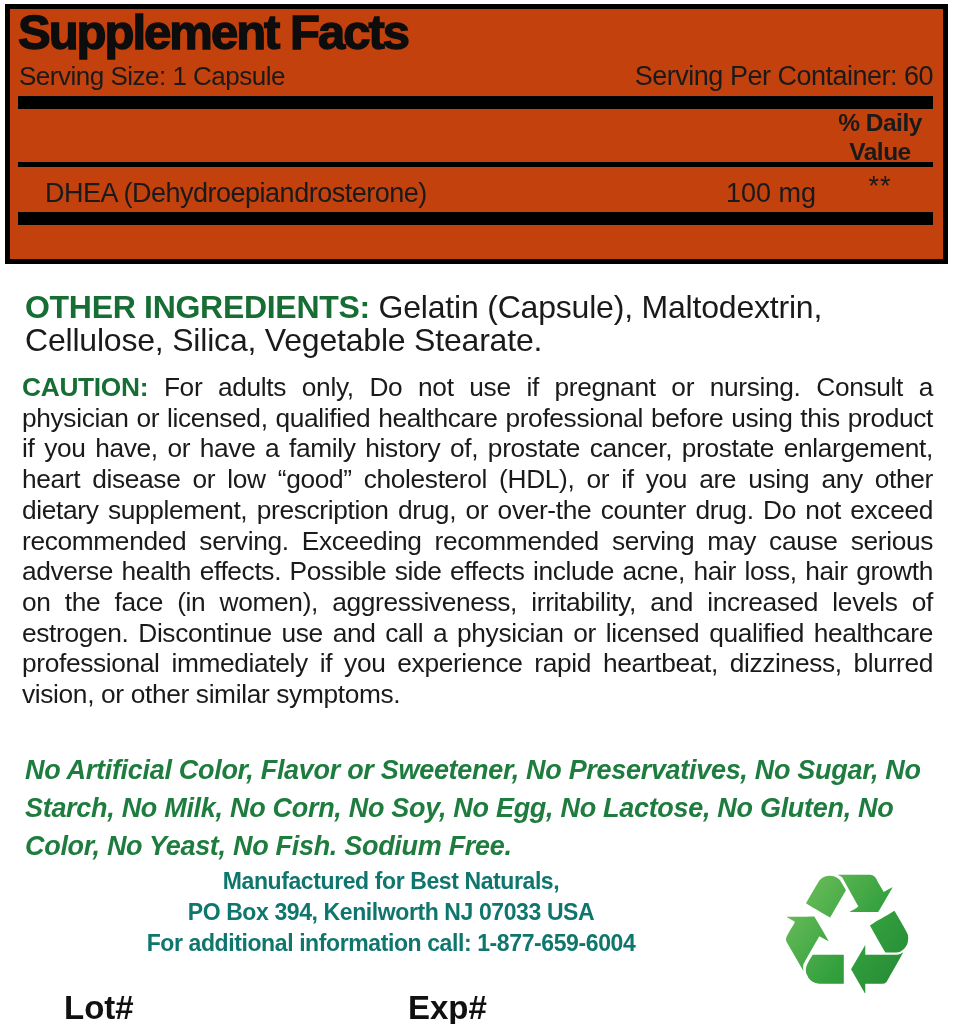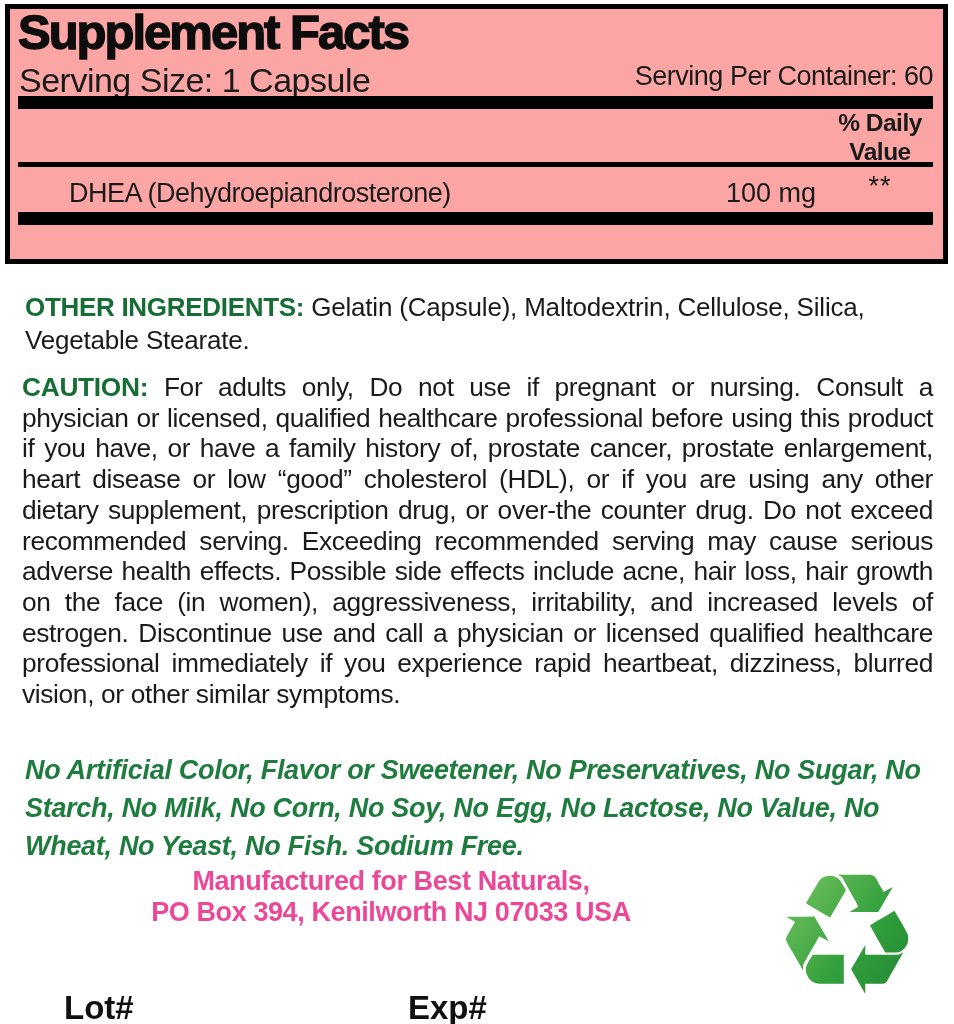--- a/index.html
+++ b/index.html
@@ -3,57 +3,57 @@
 <meta charset="utf-8">
 <style>
   html,body{margin:0;padding:0;}
   body{
     width:954px;height:1024px;position:relative;background:#ffffff;
     font-family:"Liberation Sans",sans-serif;color:#1a1a1a;overflow:hidden;
   }
   
   .panel{
     position:absolute;left:5px;top:4px;width:933px;height:250px;
-    border:5px solid #000;background:#fca5a5;
+    border:5px solid #000;background:#c2410c;
   }
   .sf-title{
     position:absolute;left:8px;top:-2px;font-size:49px;font-weight:bold;
     letter-spacing:-2px;color:#0d0d0d;-webkit-text-stroke:1.4px #0d0d0d;
     white-space:nowrap;line-height:1.05;
   }
-  .serving-size{position:absolute;left:9px;top:52px;font-size:34px;letter-spacing:-0.5px;}
+  .serving-size{position:absolute;left:9px;top:52px;font-size:26px;letter-spacing:-0.5px;}
   .serving-per{position:absolute;right:10px;top:52px;font-size:27px;letter-spacing:-0.5px;}
   .bar{position:absolute;left:8px;right:10px;background:#000;}
   .bar1{top:87px;height:13px;}
   .line2{top:153px;height:5px;}
   .bar3{top:203px;height:13px;}
   .hdr{
     position:absolute;top:99px;font-size:24.5px;font-weight:bold;line-height:29px;
     text-align:center;letter-spacing:-0.5px;
   }
   .hdr-amount{left:636px;width:170px;}
   .hdr-dv{left:810px;width:120px;}
-  .row-name{position:absolute;left:35px;top:169px;font-size:27px;letter-spacing:-0.5px;white-space:nowrap;margin-left:24px;}
+  .row-name{position:absolute;left:35px;top:169px;font-size:27px;letter-spacing:-0.5px;white-space:nowrap;}
   .row-amount{position:absolute;left:636px;width:170px;top:169px;font-size:27px;text-align:right;}
   .row-dv{position:absolute;left:810px;width:120px;top:162px;font-size:27px;text-align:center;letter-spacing:1px;}
   .footnote{position:absolute;left:4px;top:219px;font-size:27px;letter-spacing:-0.5px;}
   
   .para{position:absolute;margin:0;}
   .green-label{font-weight:bold;color:#176e34;letter-spacing:-0.3px;}
-  #other{left:25px;width:910px;top:291px;font-size:26px;line-height:33px;letter-spacing:-0.2px;}
+  #other{left:25px;width:910px;top:291px;font-size:32px;line-height:33px;letter-spacing:-0.2px;}
   #caution{left:22px;width:911px;top:372px;font-size:26.3px;line-height:30.7px;
            text-align:justify;letter-spacing:-0.35px;}
   #claims{
     left:25px;width:906px;top:751px;font-size:27px;line-height:38px;
     font-weight:bold;font-style:italic;color:#1e7c3e;letter-spacing:-0.3px;
   }
   
   #mfg{
     position:absolute;left:30px;width:722px;top:866px;text-align:center;
-    font-weight:bold;font-size:27px;line-height:30.8px;letter-spacing:-0.4px;color:#ec4899;
+    font-weight:bold;font-size:23px;line-height:30.8px;letter-spacing:-0.4px;color:#0f766e;
   }
   .lotexp{position:absolute;top:989px;font-weight:bold;font-size:33px;color:#111;}
   #lot{left:64px;}
   #exp{left:408px;}
   
   #recycle-wrap{position:absolute;left:742px;top:850px;width:210px;height:170px;}
 </style>
 </head>
 <body>
 
@@ -75,25 +75,26 @@
 <p class="para" id="other">
   <span class="green-label">OTHER INGREDIENTS:</span>
   <span>Gelatin (Capsule), Maltodextrin, Cellulose, Silica, Vegetable Stearate.</span>
 </p>
 
 <p class="para" id="caution">
   <span class="green-label">CAUTION:</span>
   <span>For adults only, Do not use if pregnant or nursing. Consult a physician or licensed, qualified healthcare professional before using this product if you have, or have a family history of, prostate cancer, prostate enlargement, heart disease or low “good” cholesterol (HDL), or if you are using any other dietary supplement, prescription drug, or over-the counter drug. Do not exceed recommended serving. Exceeding recommended serving may cause serious adverse health effects. Possible side effects include acne, hair loss, hair growth on the face (in women), aggressiveness, irritability, and increased levels of estrogen. Discontinue use and call a physician or licensed qualified healthcare professional immediately if you experience rapid heartbeat, dizziness, blurred vision, or other similar symptoms.</span>
 </p>
 
-<p class="para" id="claims">No Artificial Color, Flavor or Sweetener, No Preservatives, No Sugar, No Starch, No Milk, No Corn, No Soy, No Egg, No Lactose, No Value, No Wheat, No Yeast, No Fish. Sodium Free.</p>
+<p class="para" id="claims">No Artificial Color, Flavor or Sweetener, No Preservatives, No Sugar, No Starch, No Milk, No Corn, No Soy, No Egg, No Lactose, No Gluten, No Color, No Yeast, No Fish. Sodium Free.</p>
 
 <div id="mfg">
   <div>Manufactured for Best Naturals,</div>
   <div>PO Box 394, Kenilworth NJ 07033 USA</div>
+  <div>For additional information call: 1-877-659-6004</div>
 </div>
 <span class="lotexp" id="lot">Lot#</span>
 <span class="lotexp" id="exp">Exp#</span>
 
 <div id="recycle-wrap">
   <svg width="210" height="170" viewBox="0 0 210 170" aria-hidden="true">
     <defs>
       <linearGradient id="rg" x1="0" y1="0" x2="1" y2="1">
         <stop offset="0" stop-color="#8ed06d"></stop>
         <stop offset="0.55" stop-color="#33a03d"></stop>

